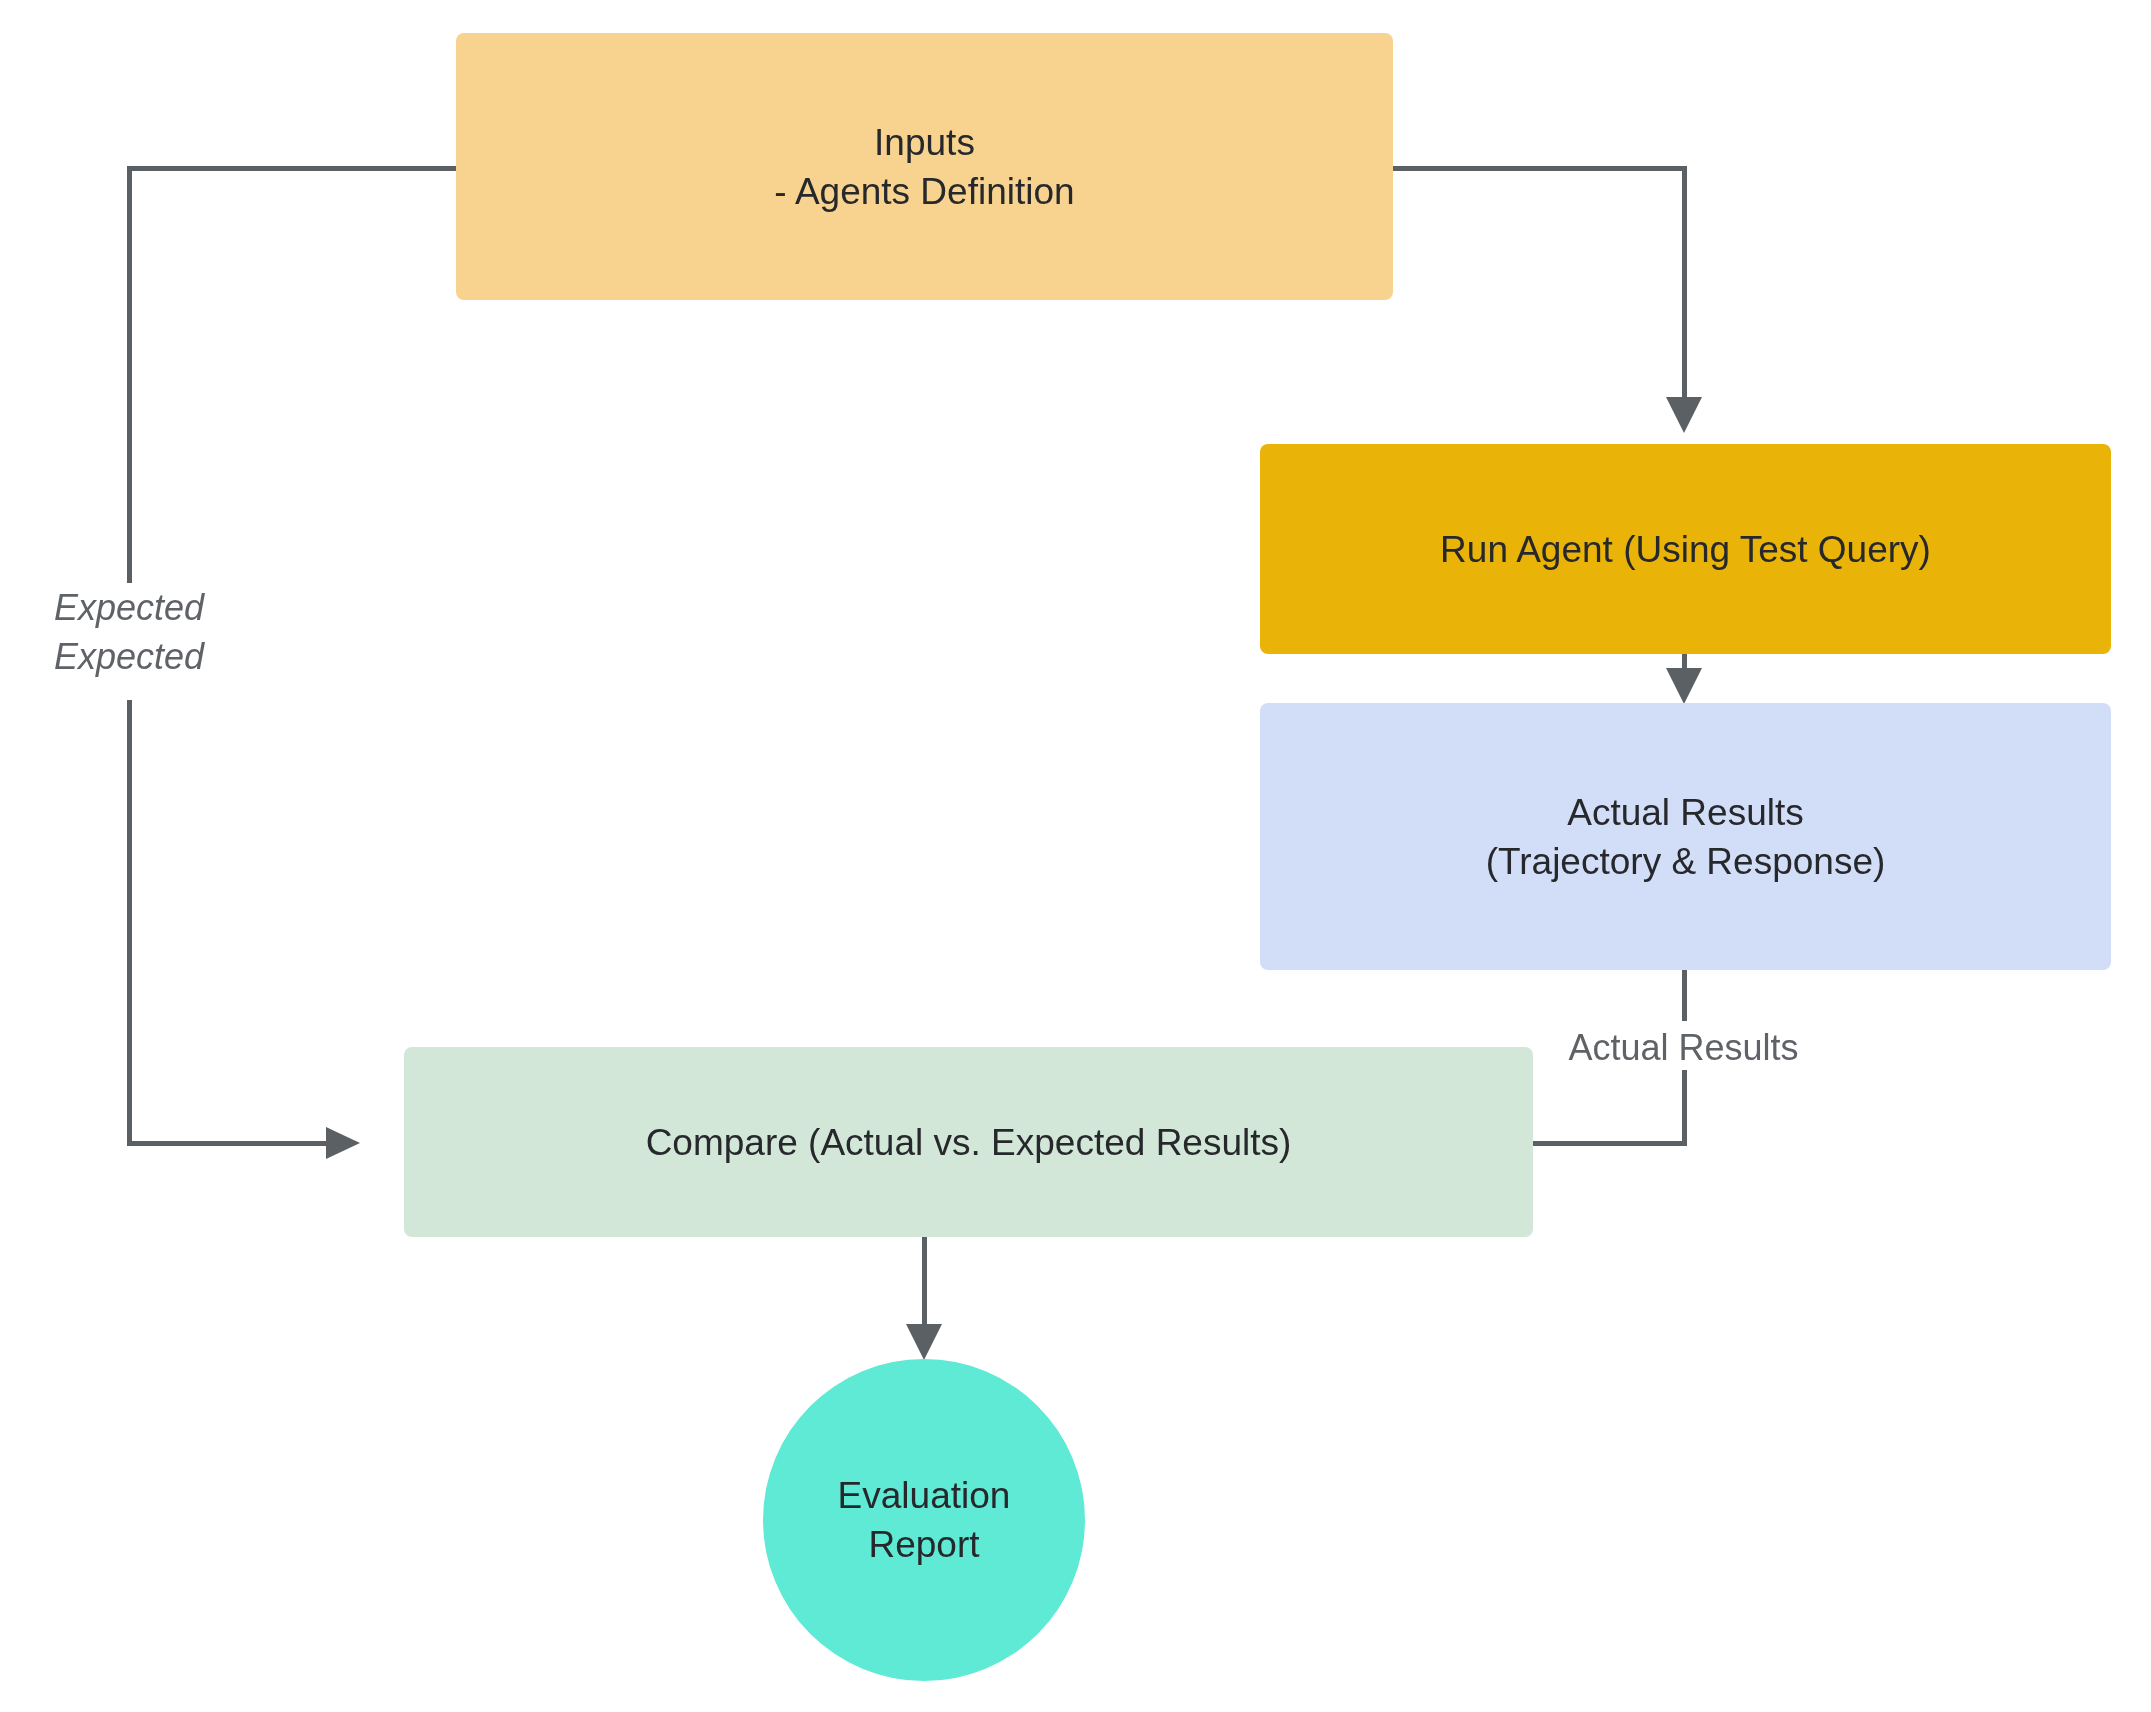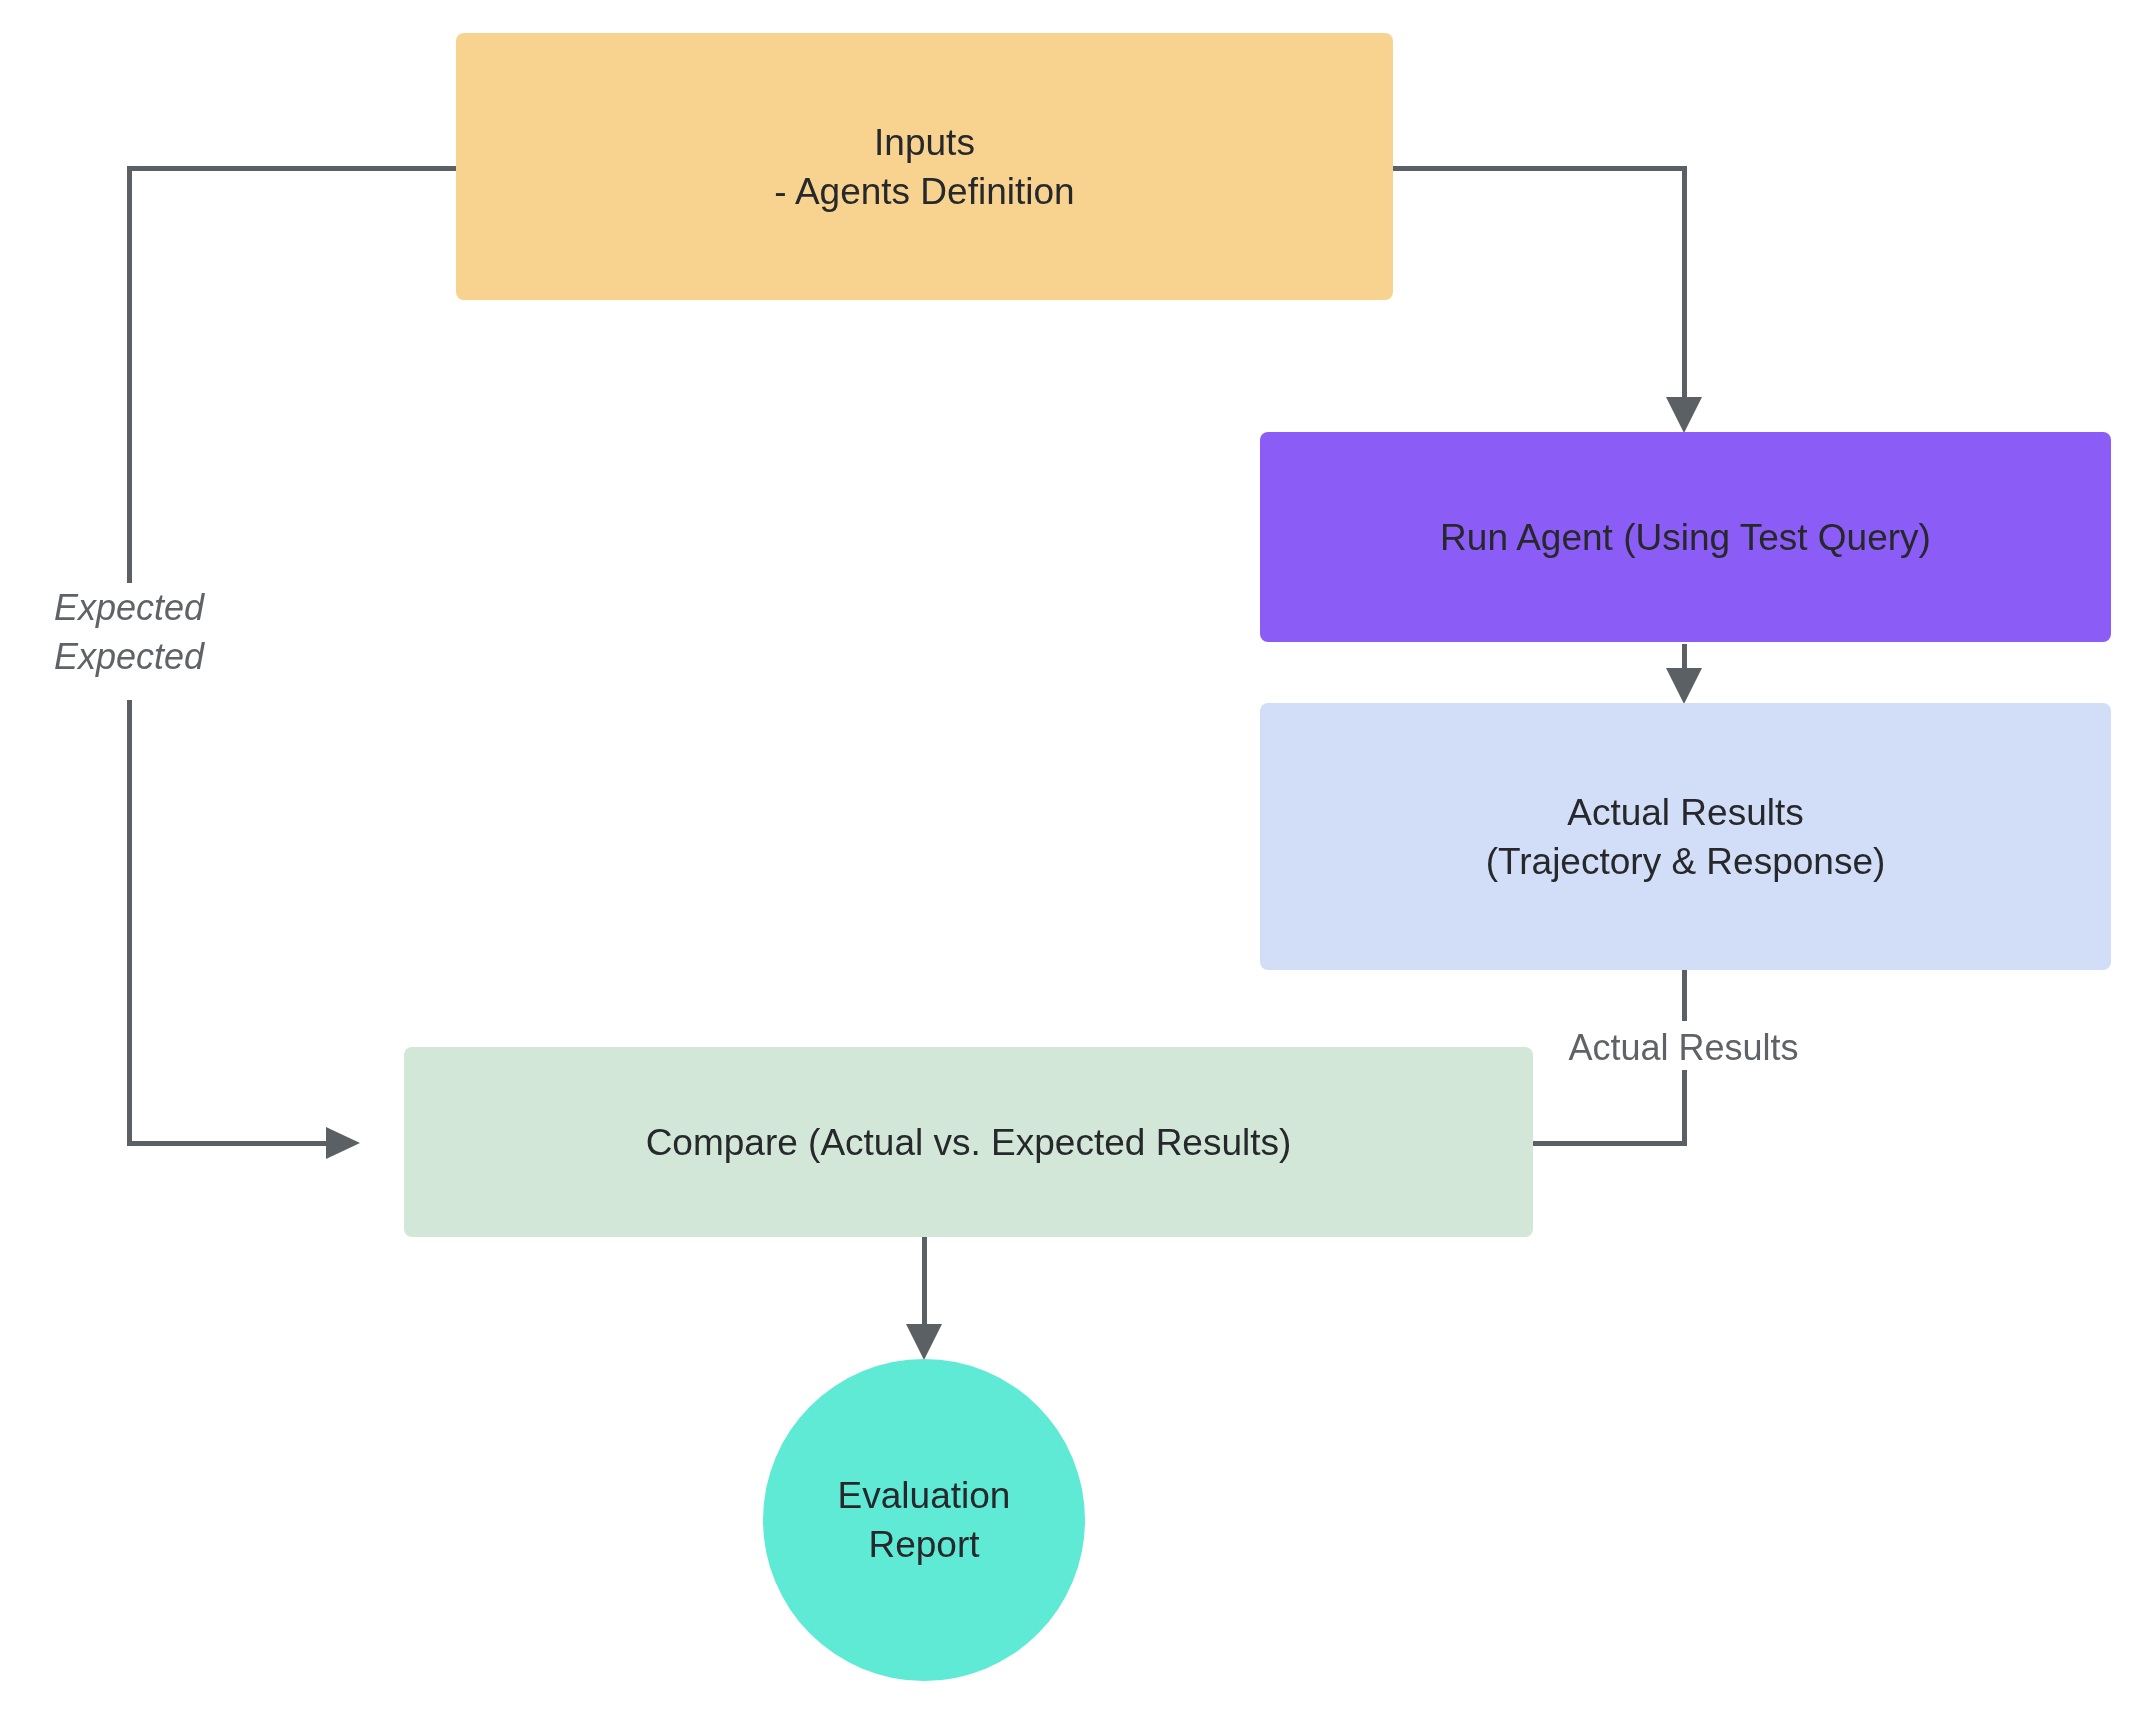--- a/index.html
+++ b/index.html
@@ -80,21 +80,21 @@
   <div class="seg" id="seg-b1"></div>
   <div class="arrow down" id="arr-report-top"></div>
 
   <div class="node" id="inputs-box" style="background: rgb(247, 211, 143);">
     <div class="txt">
       <div>Inputs</div>
       <div>- Agents Definition</div>
     </div>
   </div>
 
-  <div class="node" id="run-agent-box" style="background: #8b5cf6;">
+  <div class="node" id="run-agent-box" style="background: #eab308; margin-top: 12px;">
     <div class="txt">Run Agent (Using Test Query)</div>
   </div>
 
   <div class="node" id="actual-results-box" style="background: rgb(210, 222, 247);">
     <div class="txt">
       <div>Actual Results</div>
       <div>(Trajectory &amp; Response)</div>
     </div>
   </div>
 

